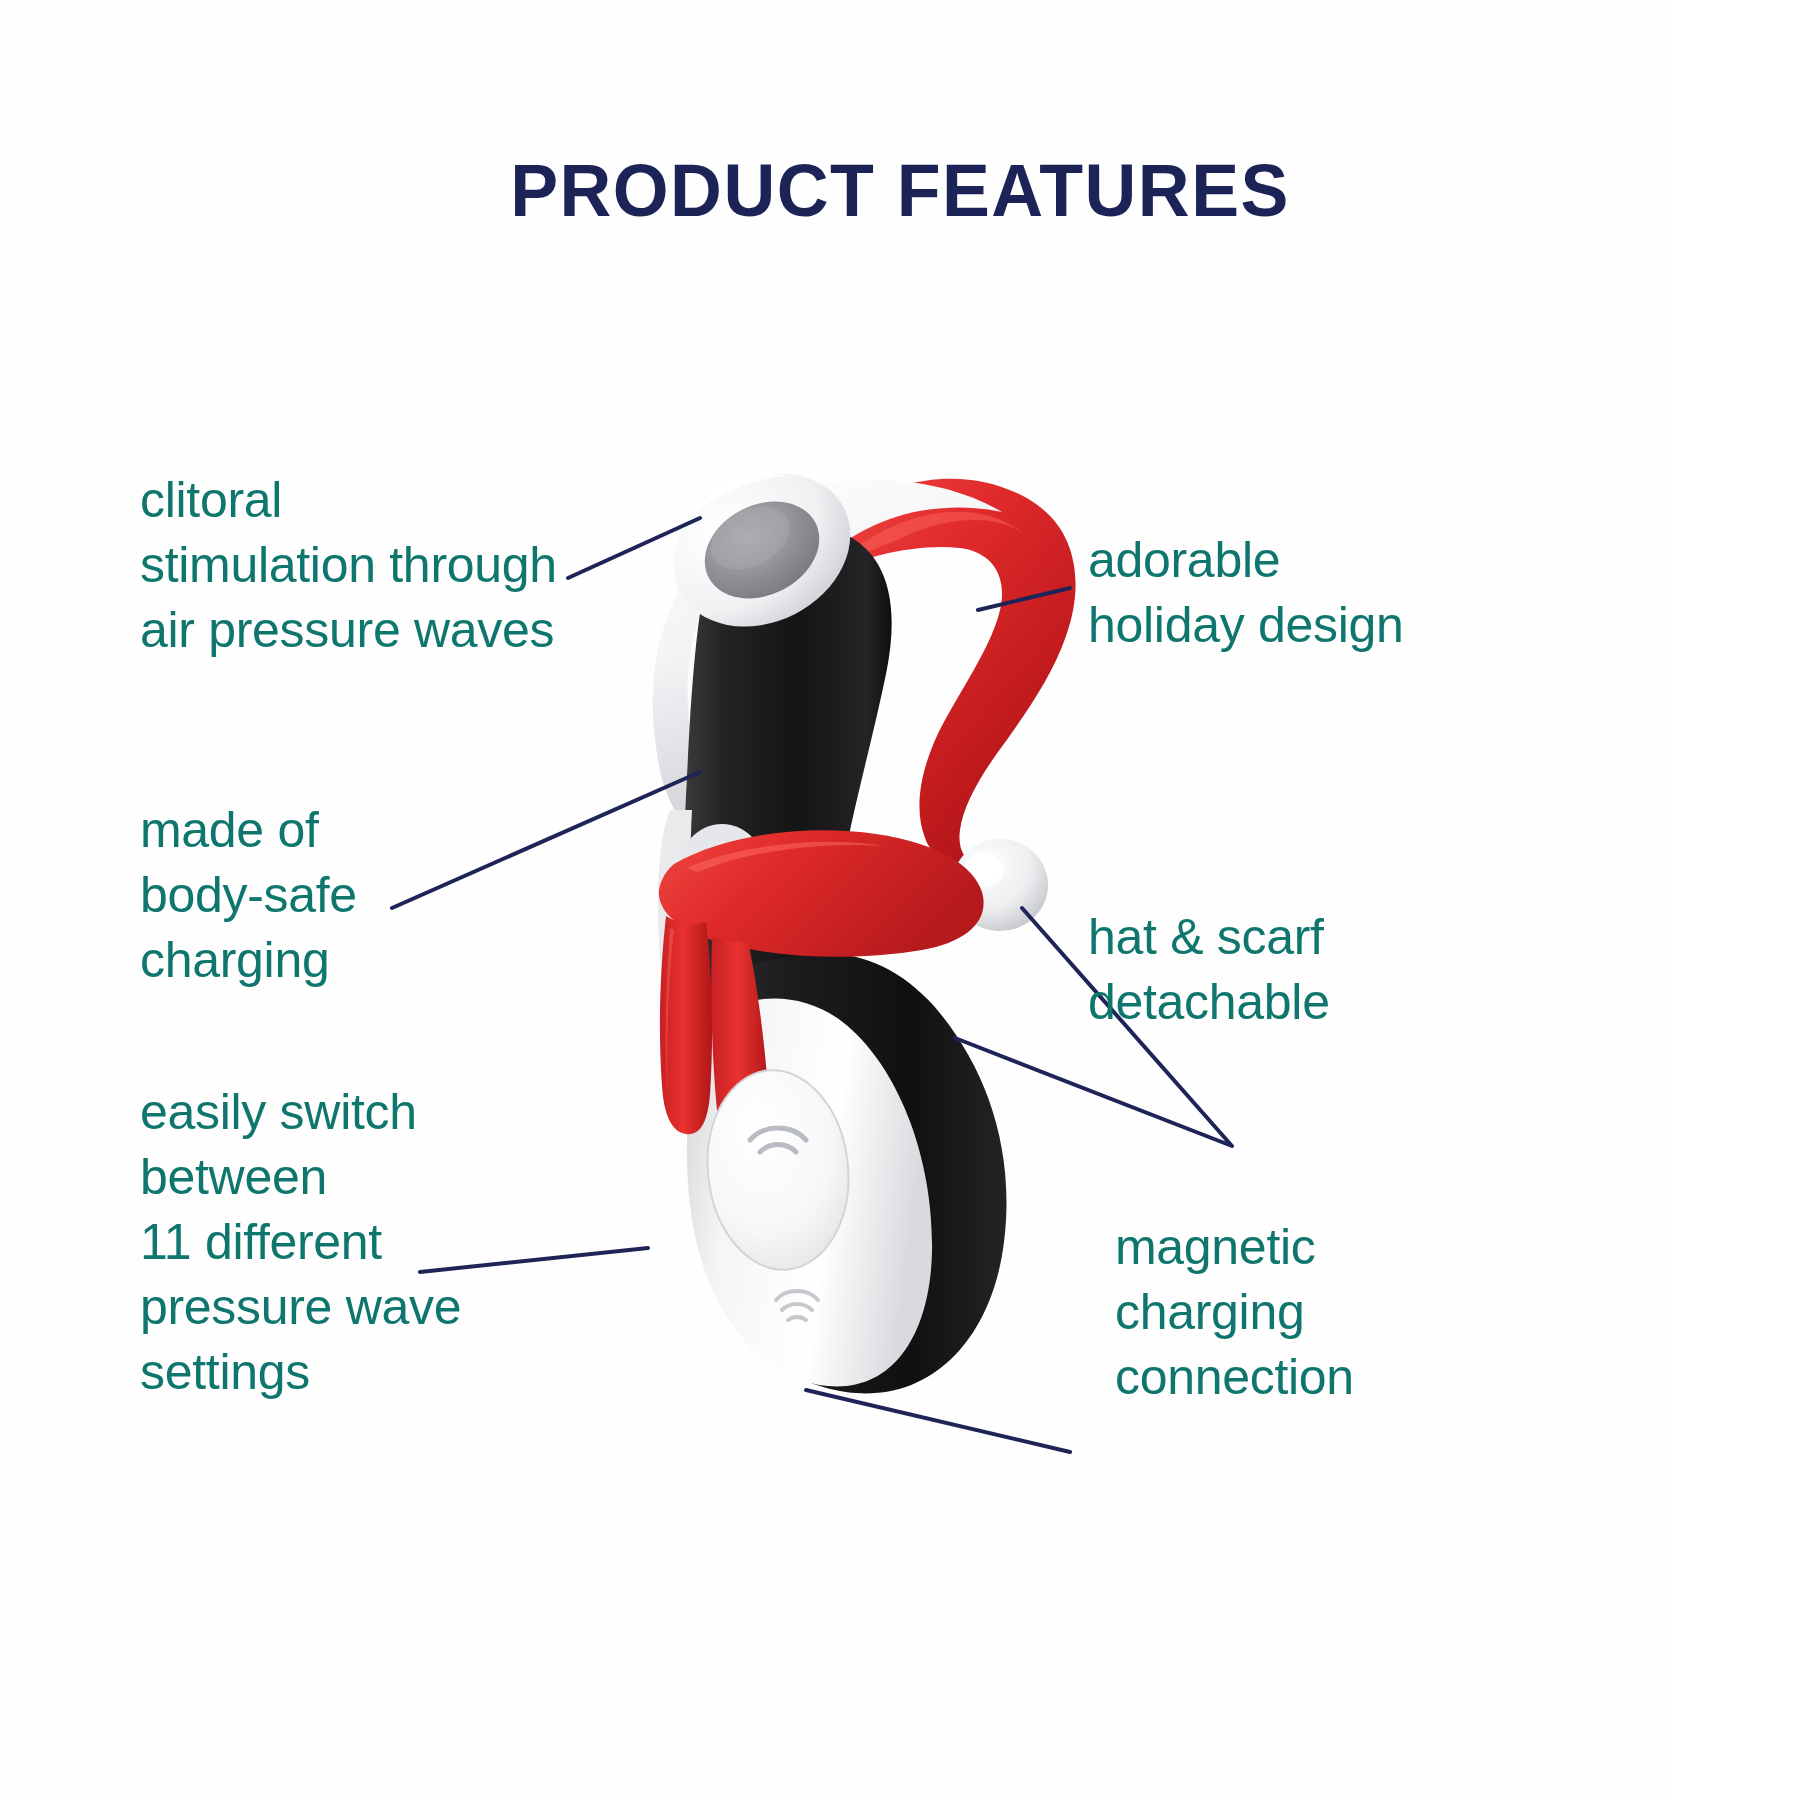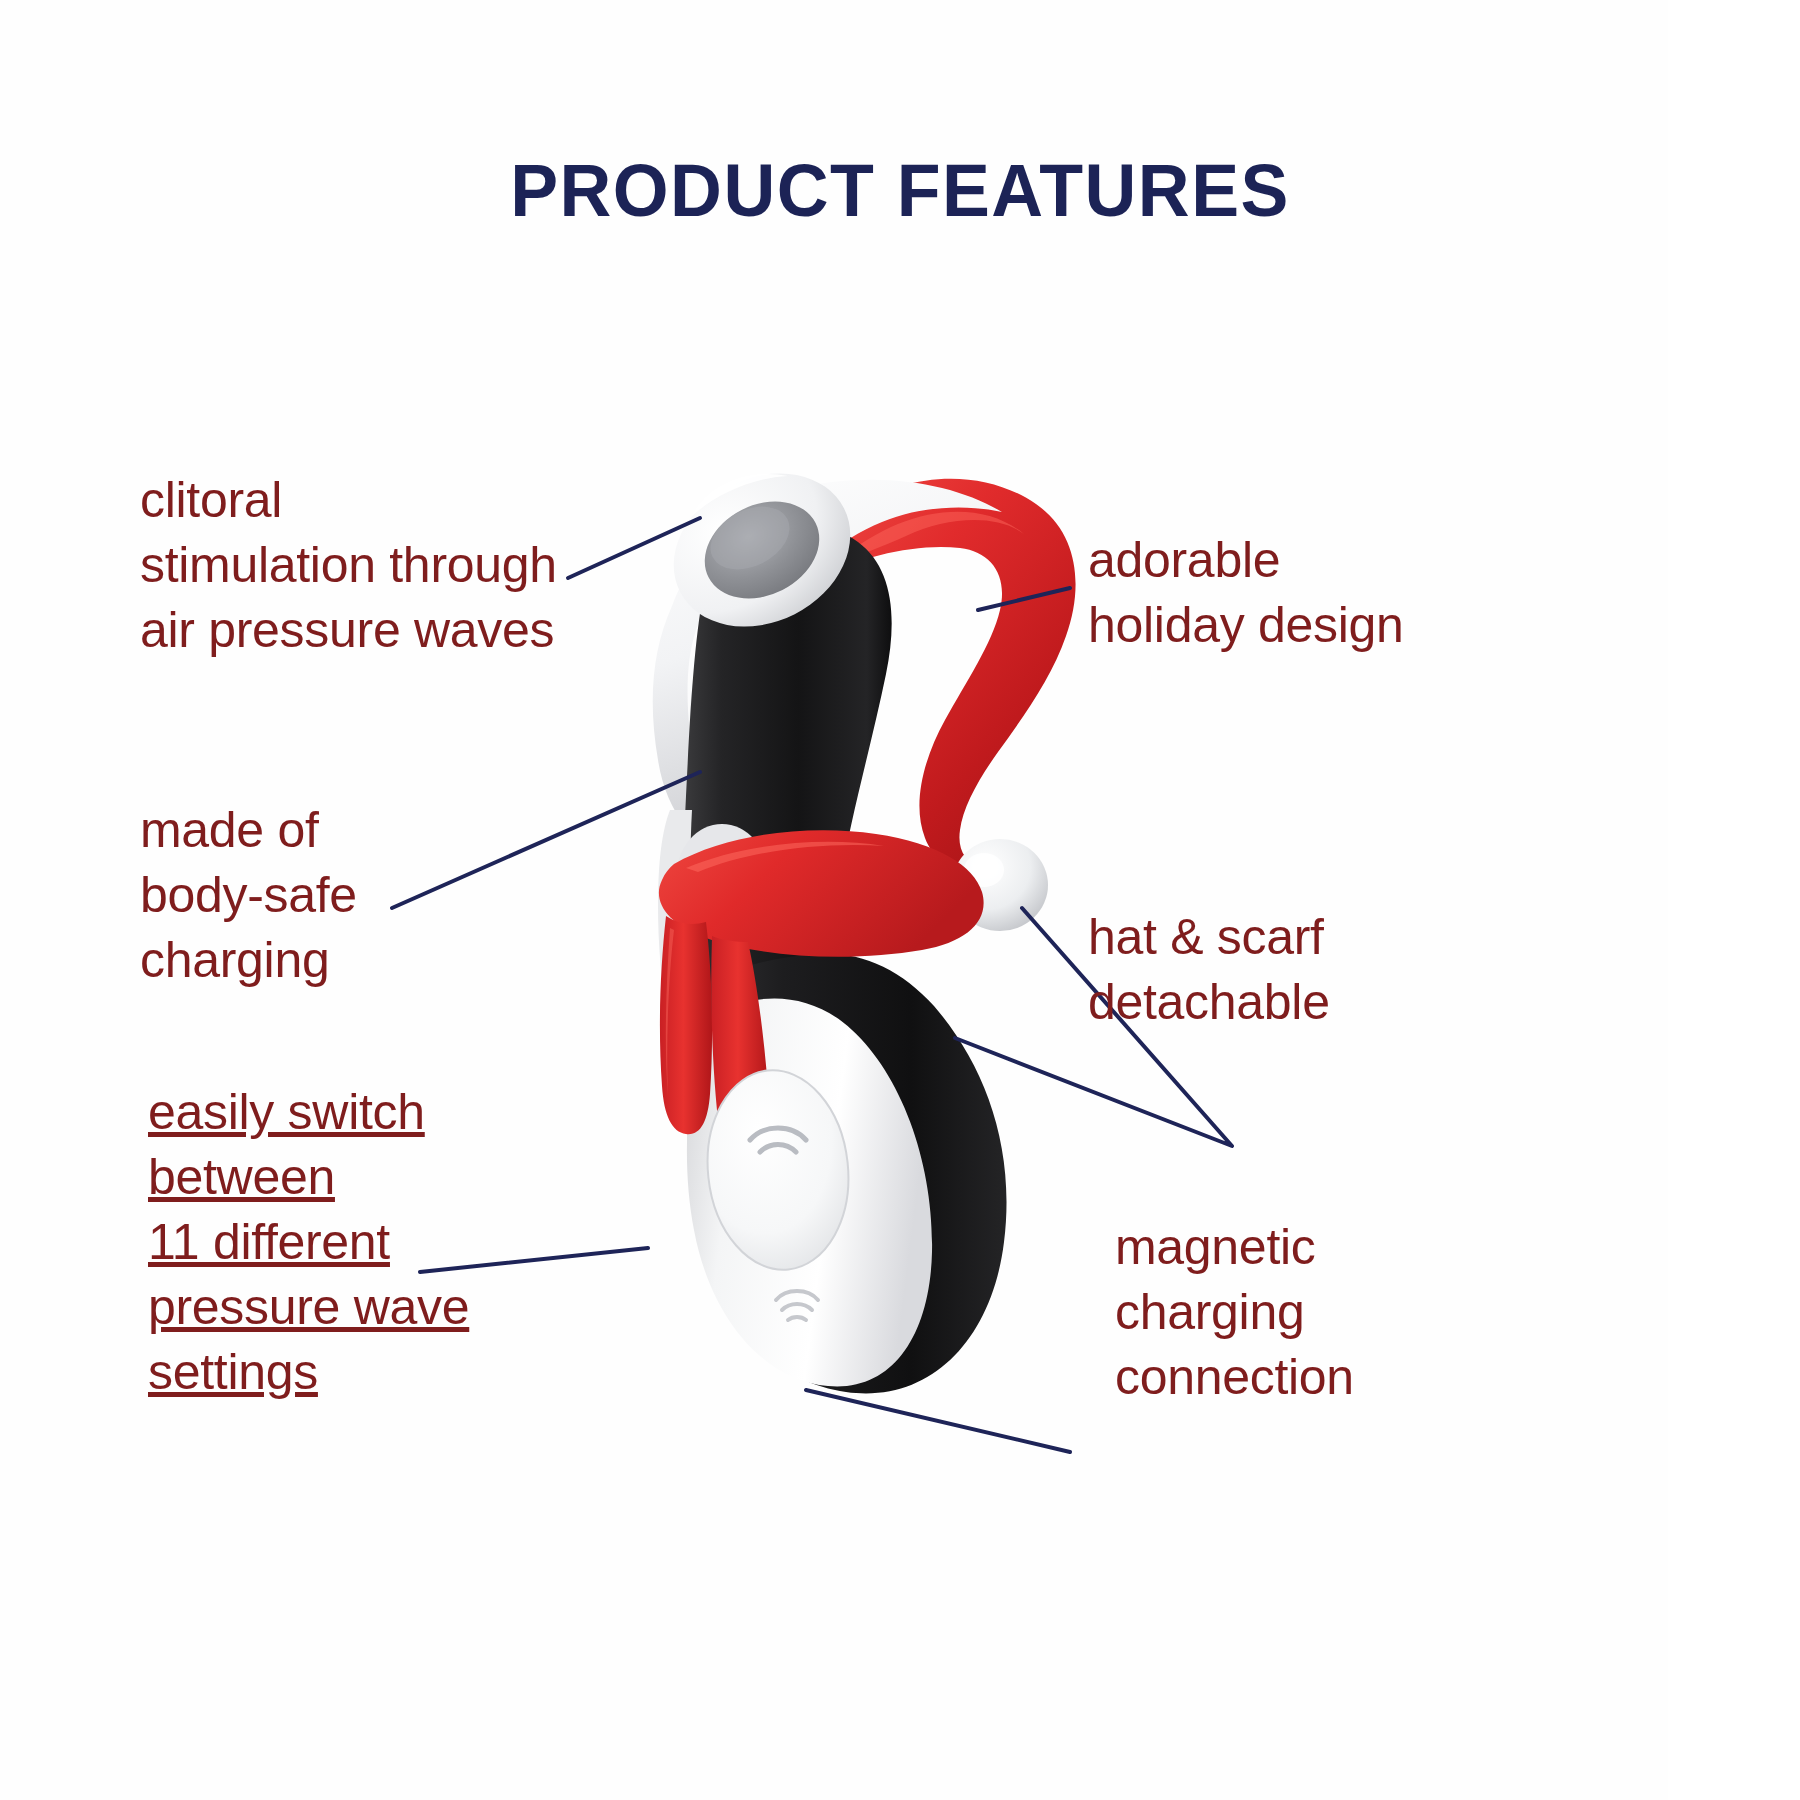--- a/index.html
+++ b/index.html
@@ -32,34 +32,34 @@
     font-size: 74px;
     letter-spacing: 1.5px;
     color: #1c2356;
     white-space: nowrap;
     transform: scaleX(0.97);
   }
 
   
   .callout {
     position: absolute;
-    color: #7f1d1d;
+    color: #0f766e;
     font-family: "Liberation Sans", sans-serif;
     font-weight: 400;
     font-size: 50px;
     line-height: 1.30;
     letter-spacing: -0.3px;
     white-space: pre-line;
   }
   .callout.left  { text-align: left; }
   .callout.right { text-align: left; }
 
   #callout-clitoral     { left: 140px;  top: 468px;  width: 470px; }
   #callout-silicone     { left: 140px;  top: 798px;  width: 330px; }
-  #callout-settings     { left: 148px;  top: 1080px; width: 380px; text-decoration: underline; }
+  #callout-settings     { left: 140px;  top: 1080px; width: 380px; }
   #callout-holiday      { left: 1088px; top: 528px;  width: 400px; }
   #callout-detachable   { left: 1088px; top: 905px;  width: 400px; }
   #callout-charging     { left: 1088px; top: 1215px; width: 380px; margin-left: 27px; }
 
   
   #leaders {
     position: absolute;
     left: 0; top: 0;
     width: 1800px;
     height: 1800px;

